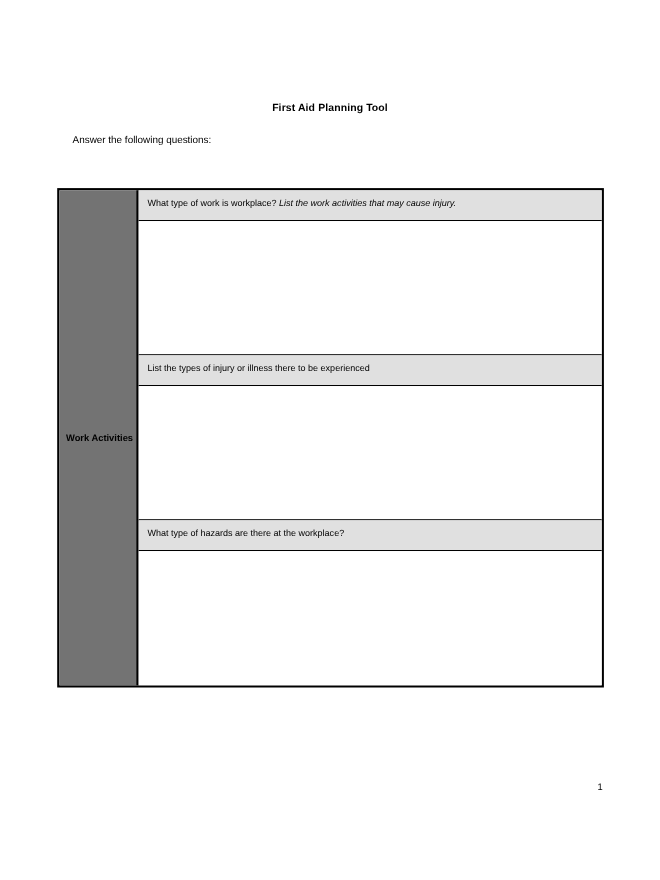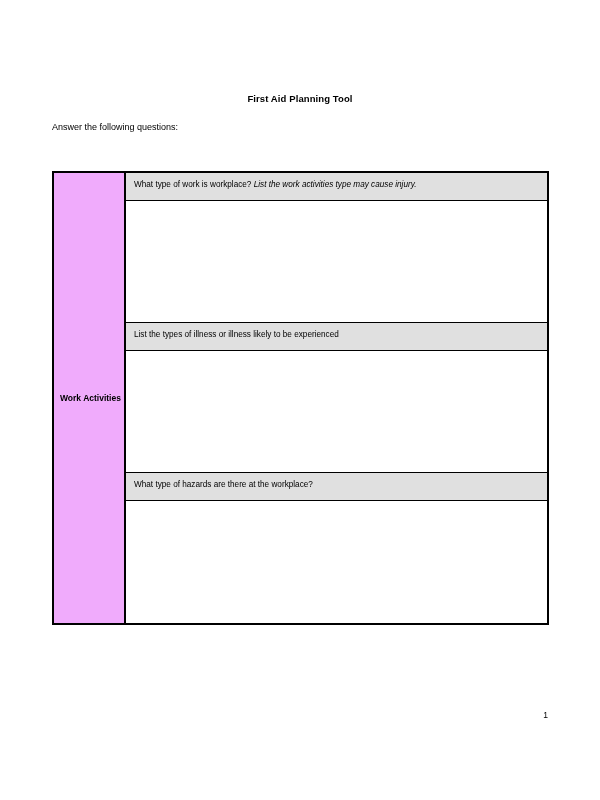--- a/index.html
+++ b/index.html
@@ -26,37 +26,37 @@
     left: 0;
     width: 600px;
     text-align: center;
     font-size: 9.5px;
     font-weight: bold;
     letter-spacing: 0.1px;
   }
   .instruction {
     position: absolute;
     top: 122px;
-    left: 52px;
+    left: 66px;
     font-size: 9px;
   }
   .form-table {
     position: absolute;
     top: 171px;
     left: 52px;
     width: 497px;
     border: 2px solid #000000;
     box-sizing: border-box;
     display: flex;
     flex-direction: row;
   }
   .row-label-cell {
     width: 72px;
     min-width: 72px;
-    background: #f0abfc;
+    background: #737373;
     border-right: 2px solid #000000;
     box-sizing: border-box;
     display: flex;
     align-items: center;
     justify-content: flex-start;
     padding-left: 6px;
   }
   .row-label-cell .label-text {
     font-size: 8.5px;
     font-weight: bold;
@@ -111,26 +111,26 @@
 
   <div class="form-table">
 
     <div class="row-label-cell">
       <span class="label-text">Work Activities</span>
     </div>
 
     <div class="questions-col">
 
       <div class="q-block with-sep">
-        <div class="q-prompt"><span>What type of work is workplace? </span><span class="emph">List the work activities type may cause injury.</span></div>
+        <div class="q-prompt"><span>What type of work is workplace? </span><span class="emph">List the work activities that may cause injury.</span></div>
         <div class="q-answer"></div>
       </div>
 
       <div class="q-block with-sep">
-        <div class="q-prompt"><span>List the types of illness or illness likely to be experienced</span><span class="emph"></span></div>
+        <div class="q-prompt"><span>List the types of injury or illness there to be experienced</span><span class="emph"></span></div>
         <div class="q-answer"></div>
       </div>
 
       <div class="q-block">
         <div class="q-prompt"><span>What type of hazards are there at the workplace?</span><span class="emph"></span></div>
         <div class="q-answer"></div>
       </div>
 
     </div>
   </div>

